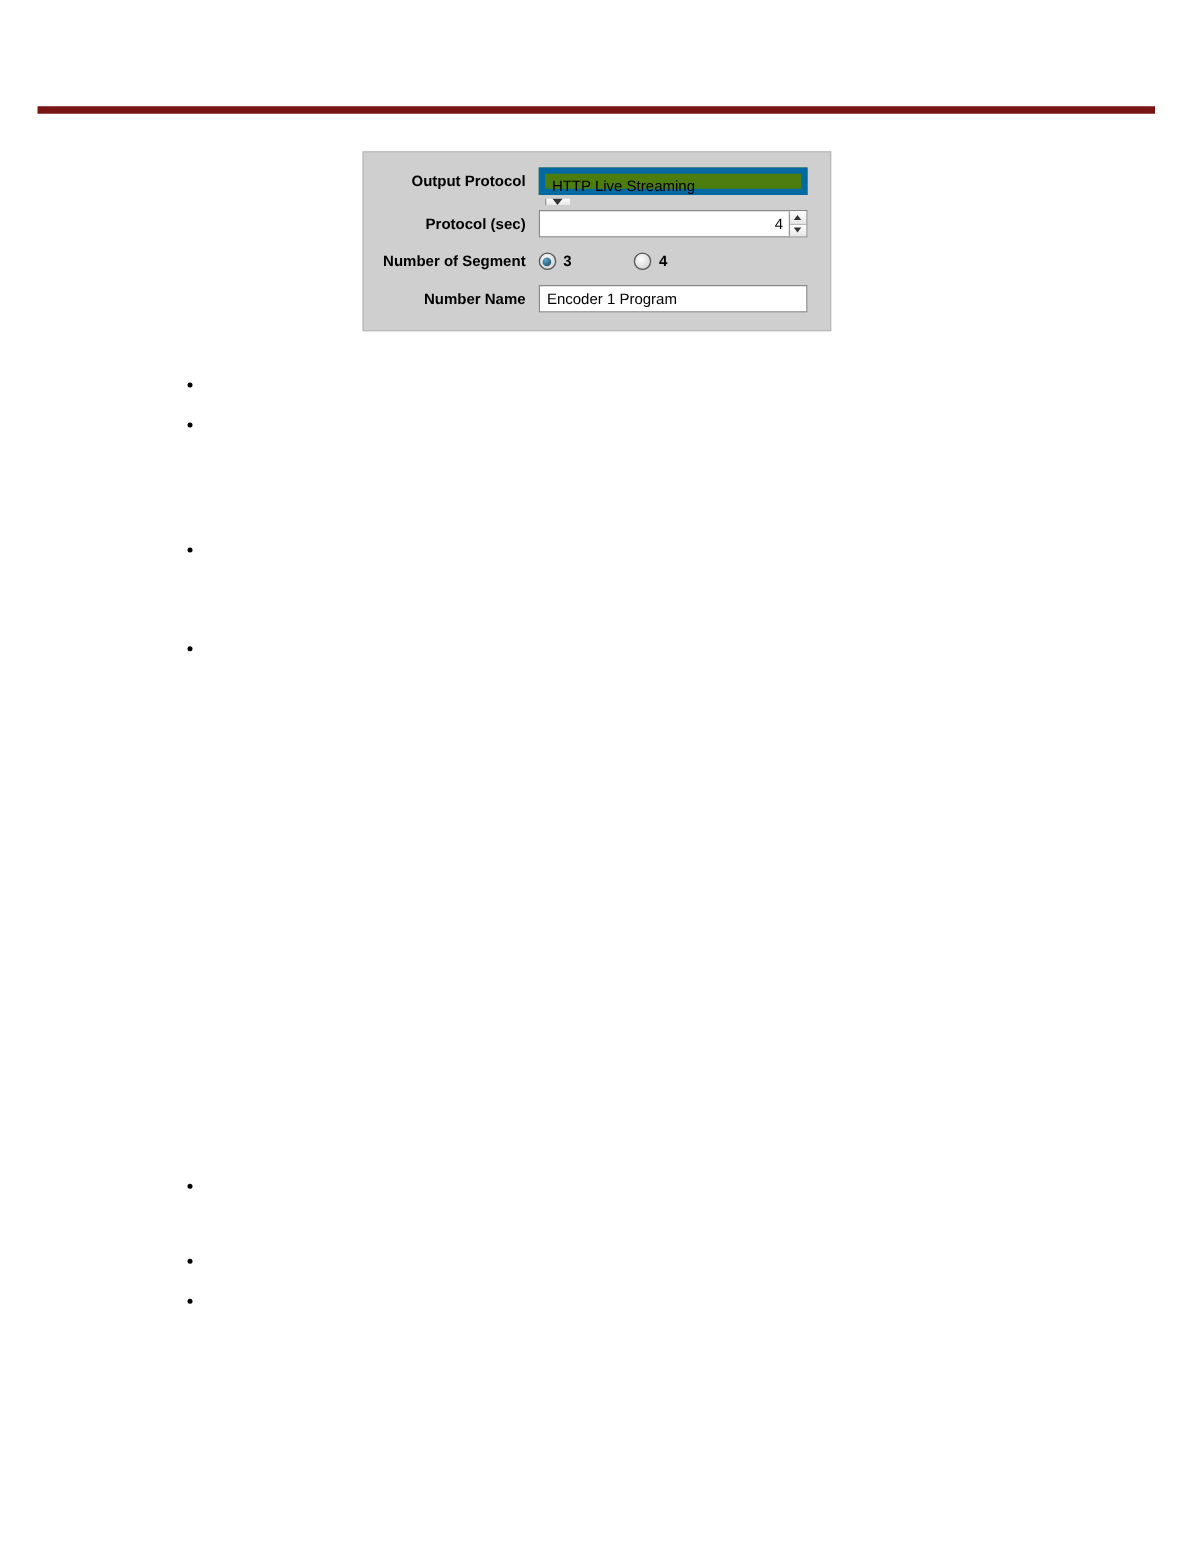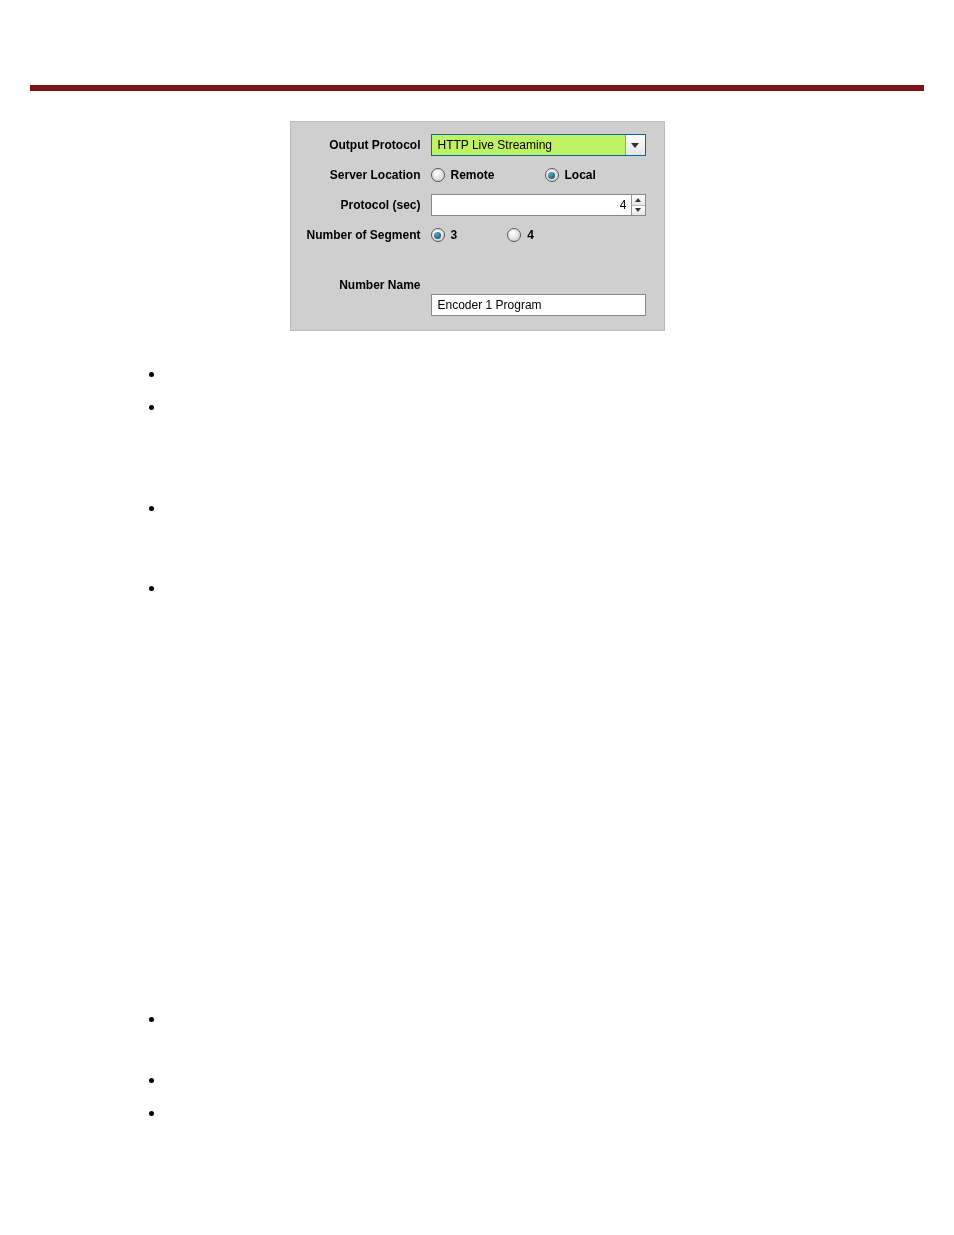--- a/index.html
+++ b/index.html
@@ -42,23 +42,24 @@
     padding-right: 10px;
   }
   .form-control-area {
     flex: 1;
     display: flex;
     align-items: center;
   }
   .select-wrap {
     display: flex;
     width: 215px;
-    border: 1px solid #0369a1;
-    background: #bef264;
+    border: 5px solid #0369a1;
+    background: #4d7c0f;
     height: 22px;
+    flex-direction: column;
   }
   .select-text {
     flex: 1;
     font-size: 12px;
     padding: 3px 6px;
     color: #000;
   }
   .select-btn {
     width: 20px;
     border-left: 1px solid #999;
@@ -134,21 +135,20 @@
   .tri-down {
     width:0;height:0;border-left:3px solid transparent;border-right:3px solid transparent;border-top:4px solid #333;
   }
   .text-input {
     width: 215px;
     height: 22px;
     border: 1px solid #888;
     background: #fff;
     font-size: 12px;
     padding: 3px 6px;
-    margin-top: 40px;
   }
   .bullets {
     margin-left: 115px;
     font-size: 13px;
     color: #fff; 
     line-height: 1.6;
   }
   .bullets li::marker {
     color: #000;
     font-size: 16px;
@@ -170,35 +170,20 @@
       <div class="form-control-area">
         <div class="select-wrap">
           <div class="select-text">HTTP Live Streaming</div>
           <div class="select-btn">
             <div class="chev"></div>
           </div>
         </div>
       </div>
     </div>
 
-    <div class="form-row">
-      <div class="form-label">Server Location</div>
-      <div class="form-control-area">
-        <div class="radio-group">
-          <div class="radio-item">
-            <div class="radio"></div>
-            <span class="radio-label">Remote</span>
-          </div>
-          <div class="radio-item">
-            <div class="radio selected"></div>
-            <span class="radio-label">Local</span>
-          </div>
-        </div>
-      </div>
-    </div>
 
     <div class="form-row">
       <div class="form-label">Protocol (sec)</div>
       <div class="form-control-area">
         <div class="spinner-wrap">
           <div class="spinner-input">4</div>
           <div class="spinner-btns">
             <div class="spin-up">
                 <div class="tri-up"></div>
               </div>

